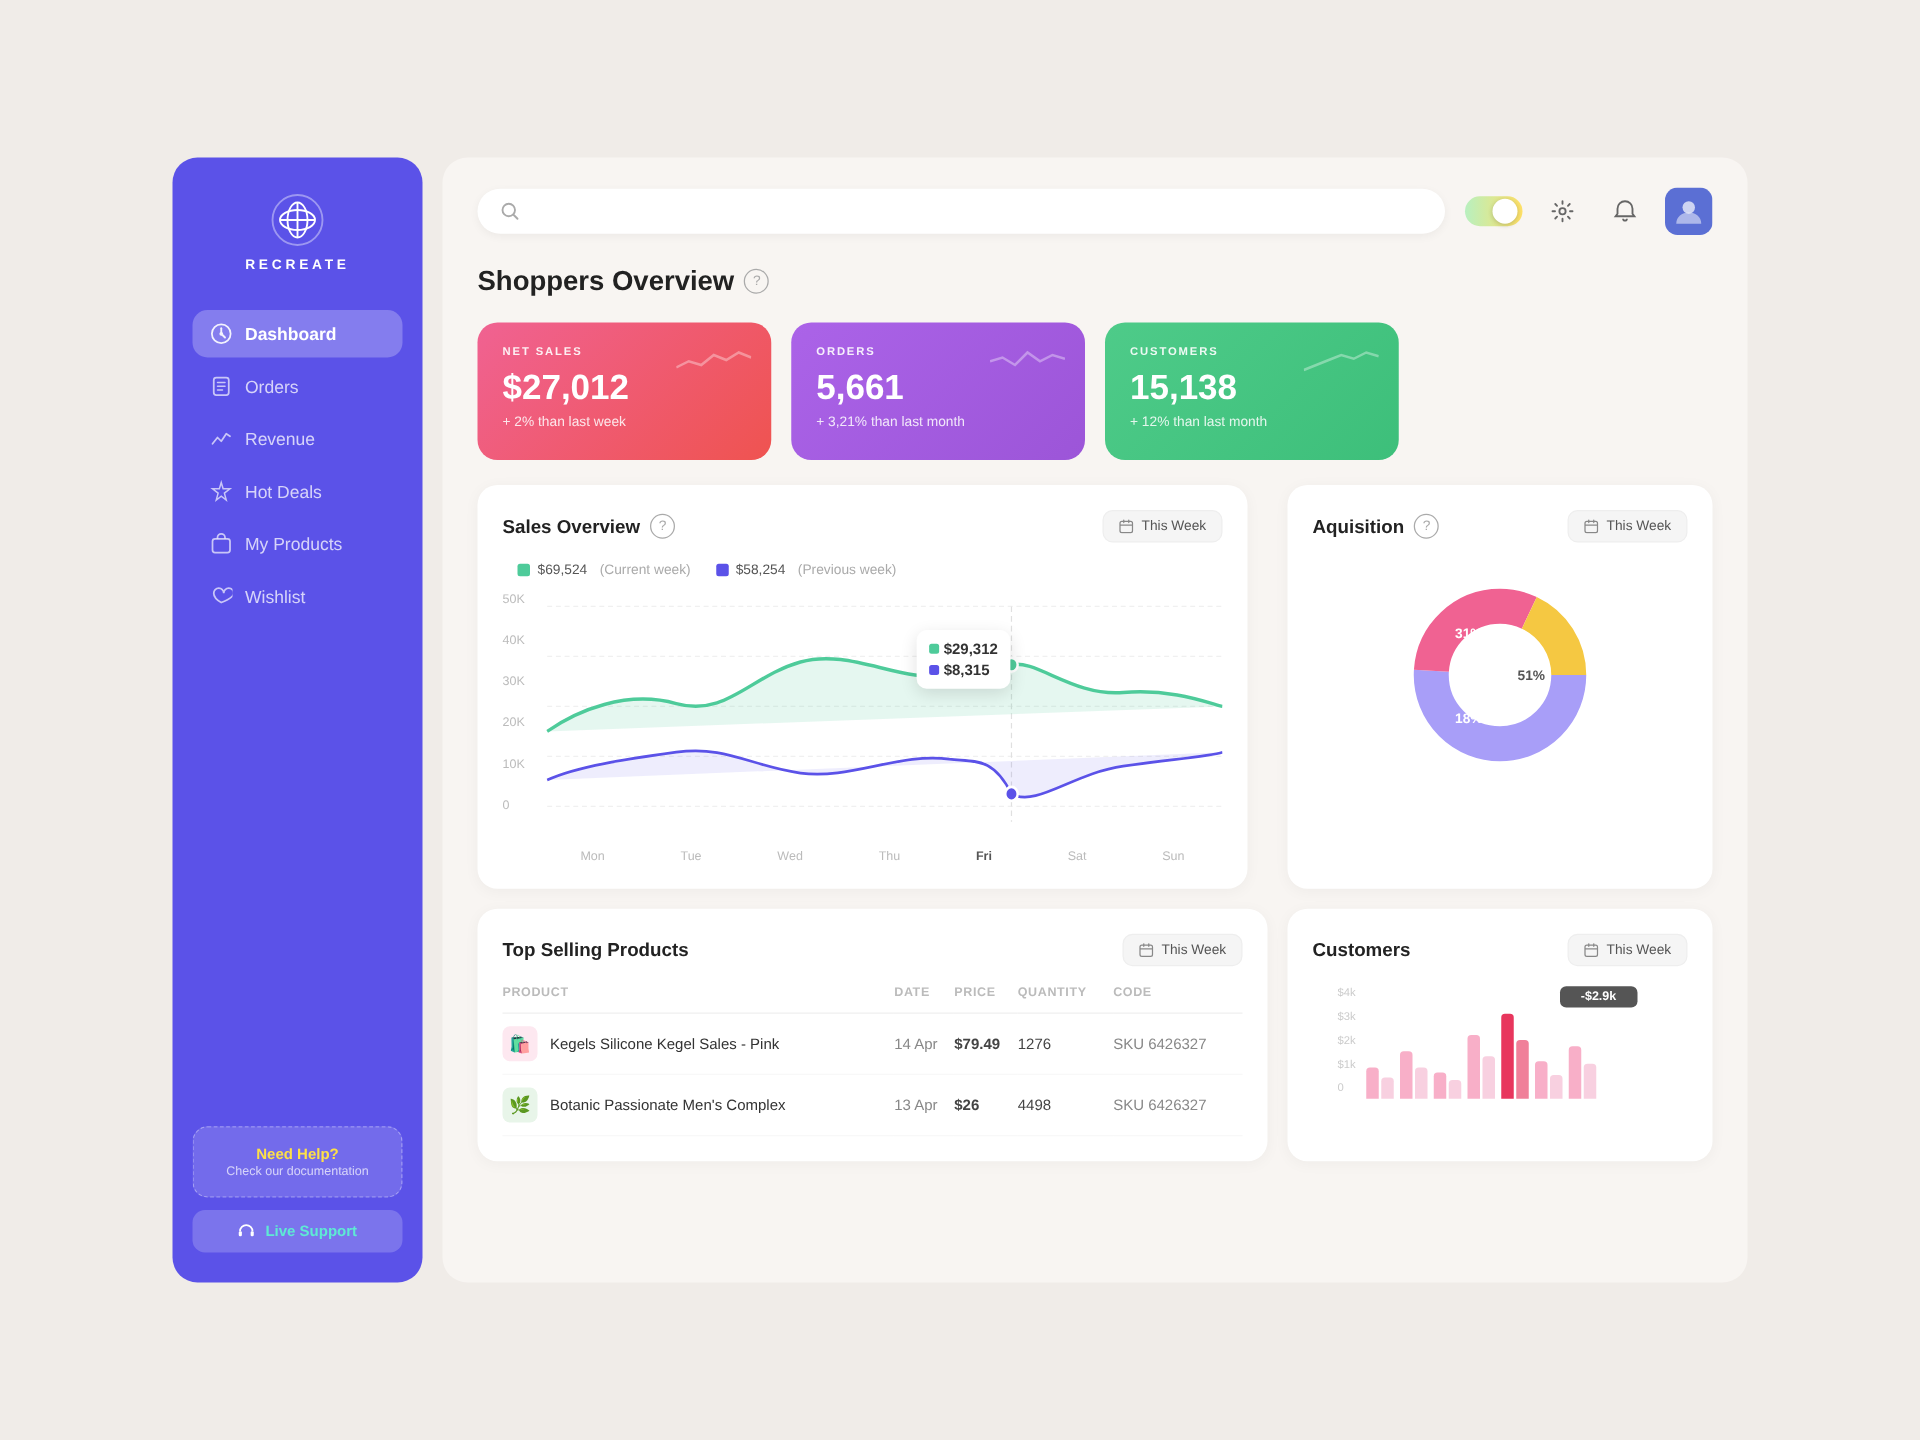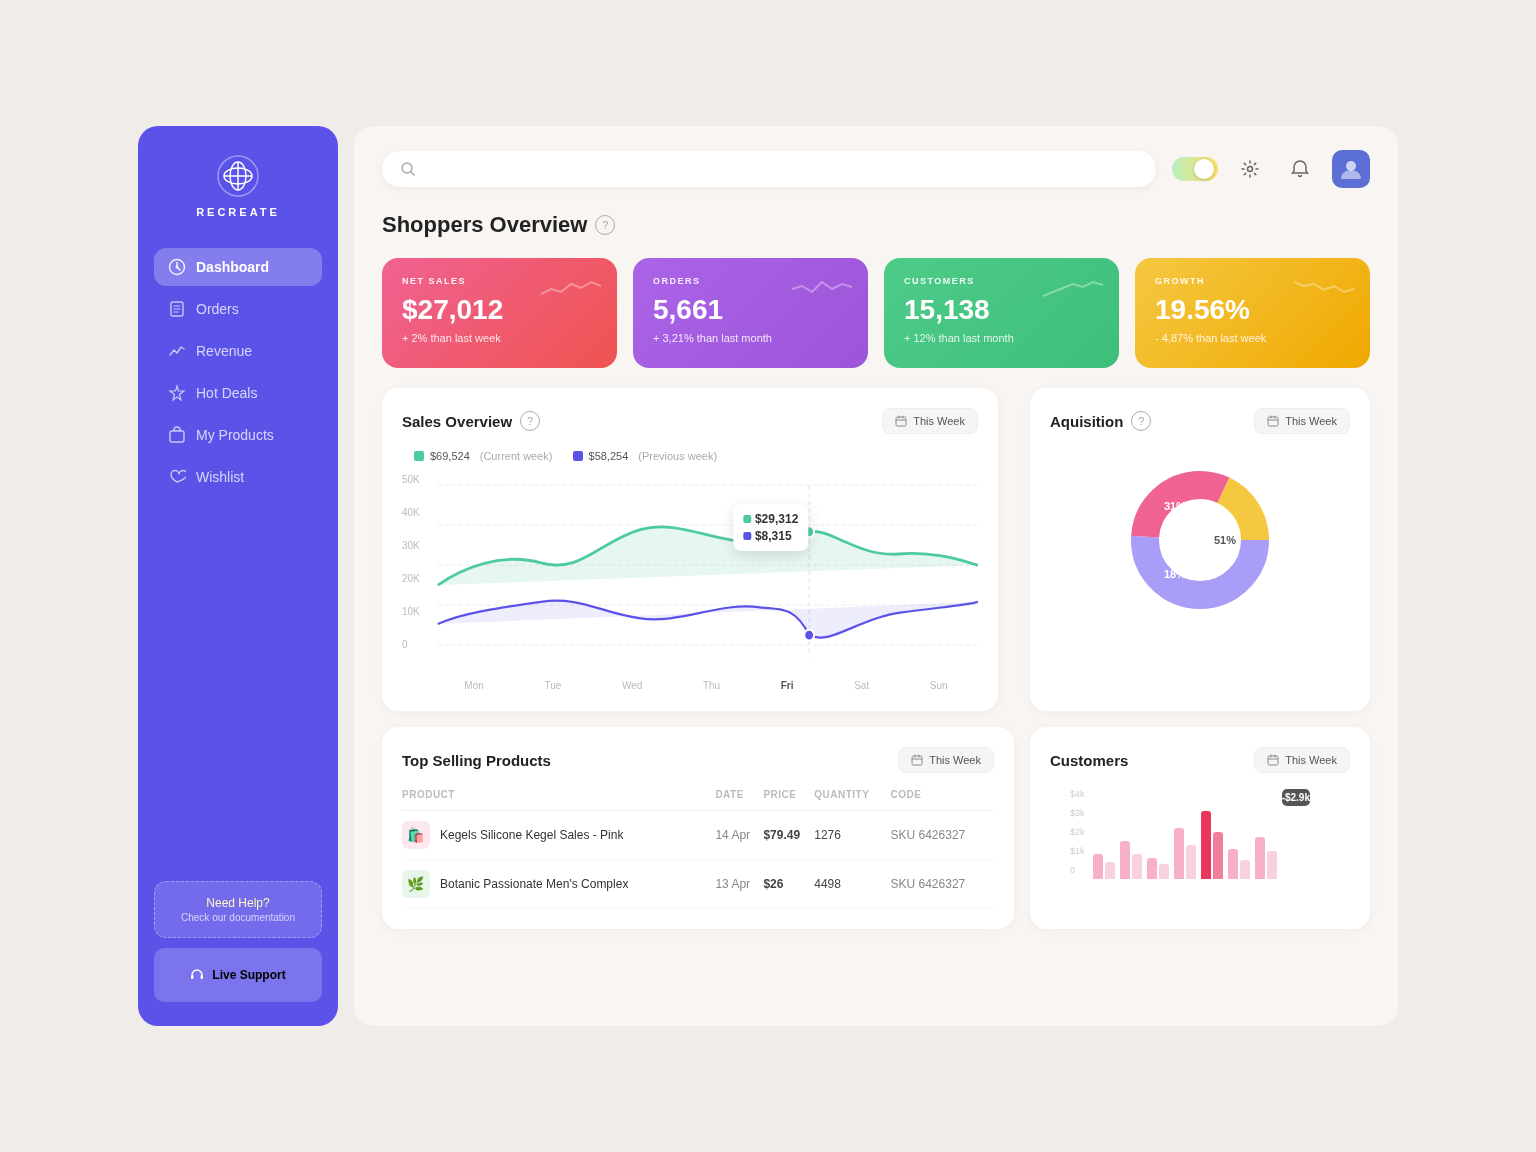--- a/index.html
+++ b/index.html
@@ -88,39 +88,39 @@
     .help-box {
       background: rgba(255,255,255,0.15);
       border-radius: 12px;
       padding: 14px;
       text-align: center;
       cursor: pointer;
       border: 1.5px dashed rgba(255,255,255,0.35);
     }
     .help-box-title {
       font-size: 12px;
-      font-weight: 400;
-      color: #fef9c3;
+      font-weight: 700;
+      color: #fde047;
       margin-bottom: 2px;
     }
     .help-box-sub {
       font-size: 10px;
       color: rgba(255,255,255,0.7);
     }
     .live-support-btn {
       background: rgba(255,255,255,0.2);
       border-radius: 10px;
-      padding: 20px;
+      padding: 10px;
       display: flex;
       align-items: center;
       justify-content: center;
       gap: 8px;
       font-size: 12px;
       font-weight: 600;
-      color: #000000;
+      color: #5eead4;
       cursor: pointer;
     }
     
     .main-content {
       flex: 1;
       background: #f8f5f2;
       border-radius: 20px;
       margin-left: 16px;
       padding: 24px 28px;
       overflow: hidden;
@@ -591,30 +591,20 @@
           </svg>
         </div>
       </div>
       <div class="stat-card stat-card-green">
         <div class="stat-label">CUSTOMERS</div>
         <div class="stat-value">15,138</div>
         <div class="stat-change">+ 12% than last month</div>
         <div class="stat-sparkline">
           <svg width="60" height="30" viewBox="0 0 60 30">
             <polyline points="0,22 10,18 20,14 30,10 40,13 50,8 60,11" fill="none" stroke="rgba(255,255,255,0.7)" stroke-width="2"></polyline>
-          </svg>
-        </div>
-      </div>
-      <div class="stat-card stat-card-yellow">
-        <div class="stat-label">GROWTH</div>
-        <div class="stat-value">19.56%</div>
-        <div class="stat-change">- 4,87% than last week</div>
-        <div class="stat-sparkline">
-          <svg width="60" height="30" viewBox="0 0 60 30">
-            <polyline points="0,8 10,12 20,10 30,16 40,12 50,18 60,15" fill="none" stroke="rgba(255,255,255,0.7)" stroke-width="2"></polyline>
           </svg>
         </div>
       </div>
     </div>
 
     <div class="bottom-grid">
 
       <div class="card">
         <div class="card-header">
           <div class="card-title-row">
@@ -801,21 +791,21 @@
           <div style="display:flex;gap:8px;margin-left:20px;">
             <div style="display:flex;flex-direction:column;justify-content:space-between;font-size:9px;color:#ccc;height:90px;padding-bottom:4px;">
               <span>$4k</span>
               <span>$3k</span>
               <span>$2k</span>
               <span>$1k</span>
               <span>0</span>
             </div>
             <div style="flex:1;position:relative;">
 
-              <div style="position:absolute;top:0;right:40px;background:#555;color:white;font-size:10px;padding:3px 0;border-radius:5px;font-weight:600;z-index:2;">-$2.9k</div>
+              <div style="position:absolute;top:0;right:40px;background:#555;color:white;font-size:10px;padding:3px 17px;border-radius:5px;font-weight:600;z-index:2;">-$2.9k</div>
               <div id="customers-bars" style="display:flex;align-items:flex-end;gap:5px;height:90px;padding-top:16px;">
                   <div class="bar-group" style="display: flex; gap: 2px; align-items: flex-end;">
     <div class="bar" style="height:25.5px;background:#f8afc8;width:10px;"></div>
     <div class="bar" style="height:17px;background:#f8d0e0;width:10px;"></div>
   </div>
                   <div class="bar-group" style="display: flex; gap: 2px; align-items: flex-end;">
     <div class="bar" style="height:38.25px;background:#f8afc8;width:10px;"></div>
     <div class="bar" style="height:25.5px;background:#f8d0e0;width:10px;"></div>
   </div>
                   <div class="bar-group" style="display: flex; gap: 2px; align-items: flex-end;">

